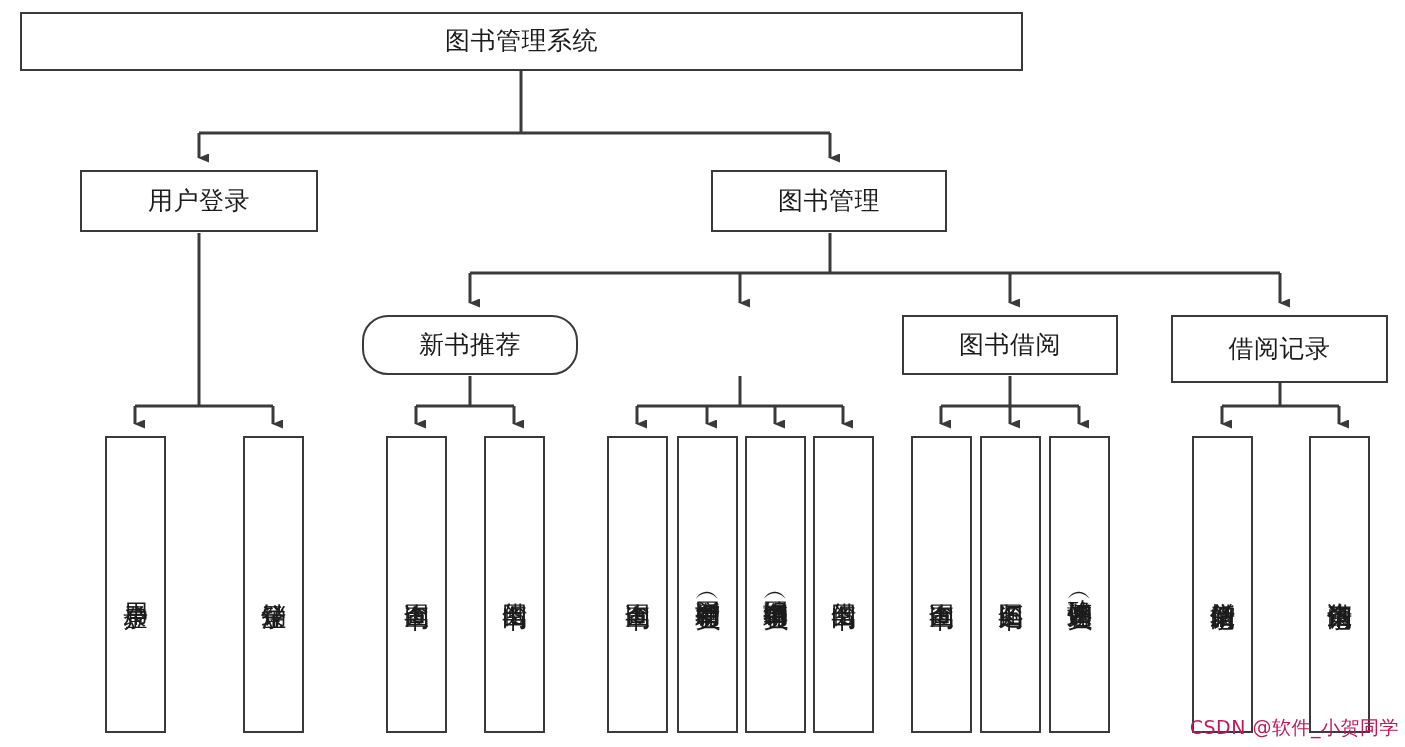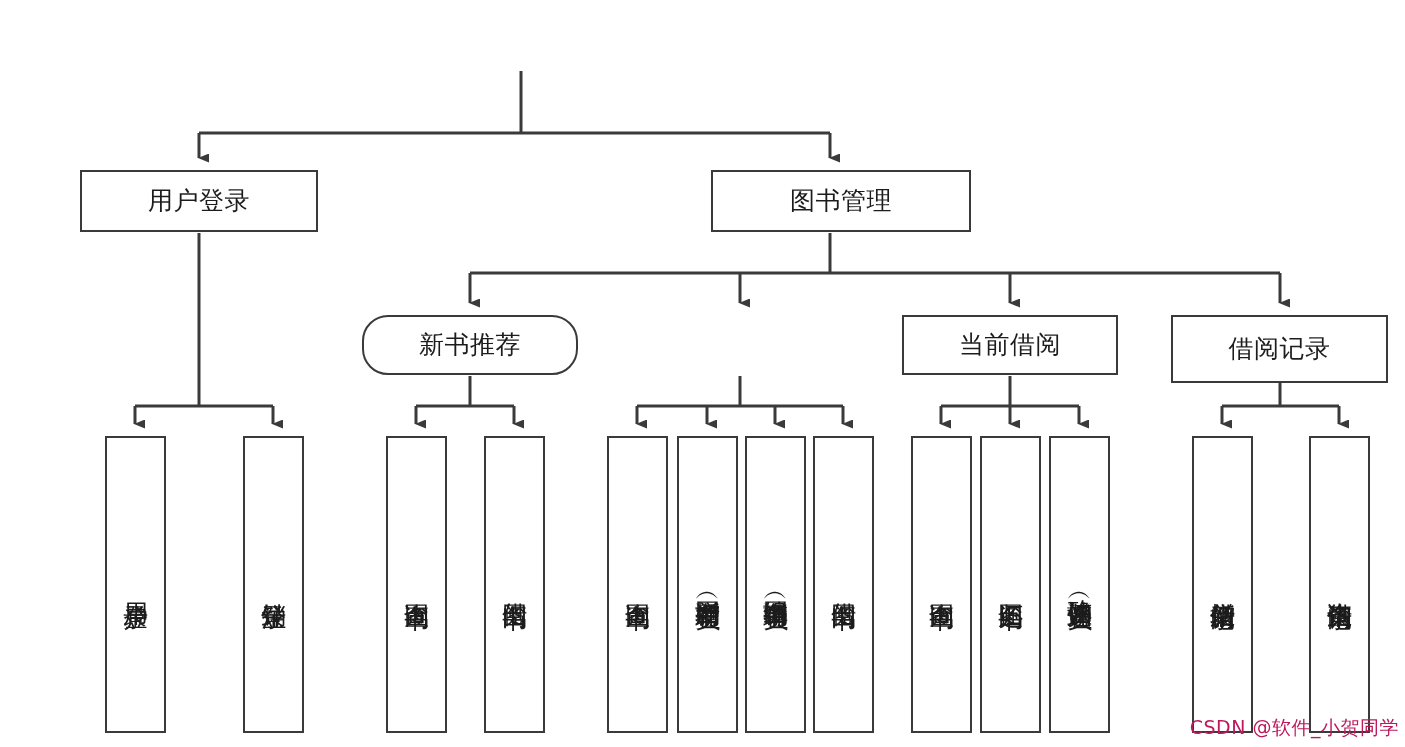--- a/index.html
+++ b/index.html
@@ -124,33 +124,36 @@
       <path d="M1010,406 L1010,424" marker-end="url(#arrowhead)"></path>
       <path d="M1079,406 L1079,424" marker-end="url(#arrowhead)"></path>
 
       <path d="M1280,376 L1280,406"></path>
       <path d="M1222,406 L1339,406"></path>
       <path d="M1222,406 L1222,424" marker-end="url(#arrowhead)"></path>
       <path d="M1339,406 L1339,424" marker-end="url(#arrowhead)"></path>
     </g>
   </svg>
 
+  <div class="node horiz root" style="left:20px; top:12px; width:1003px; height:59px;">
+    <span class="node-label">图书管理系统</span>
+  </div>
 
   <div class="node horiz" style="left:80px; top:170px; width:238px; height:62px;">
     <span class="node-label">用户登录</span>
   </div>
-  <div class="node horiz" style="left:711px; top:170px; width:260px; height:62px;">
+  <div class="node horiz" style="left:711px; top:170px; width:236px; height:62px;">
     <span class="node-label">图书管理</span>
   </div>
 
   <div class="node horiz" style="left:362px; top:315px; width:216px; height:60px;border-radius:26px;">
     <span class="node-label">新书推荐</span>
   </div>
   <div class="node horiz" style="left:902px; top:315px; width:216px; height:60px;">
-    <span class="node-label">当前借阅</span>
+    <span class="node-label">图书借阅</span>
   </div>
   <div class="node horiz" style="left:1171px; top:315px; width:217px; height:68px;">
     <span class="node-label">借阅记录</span>
   </div>
 
   <div class="node vert" style="left:105px; top:436px; width:61px; height:297px;">
     <span class="node-label">用户登录</span>
   </div>
   <div class="node vert" style="left:243px; top:436px; width:61px; height:297px;">
     <span class="node-label">注销登录</span>

